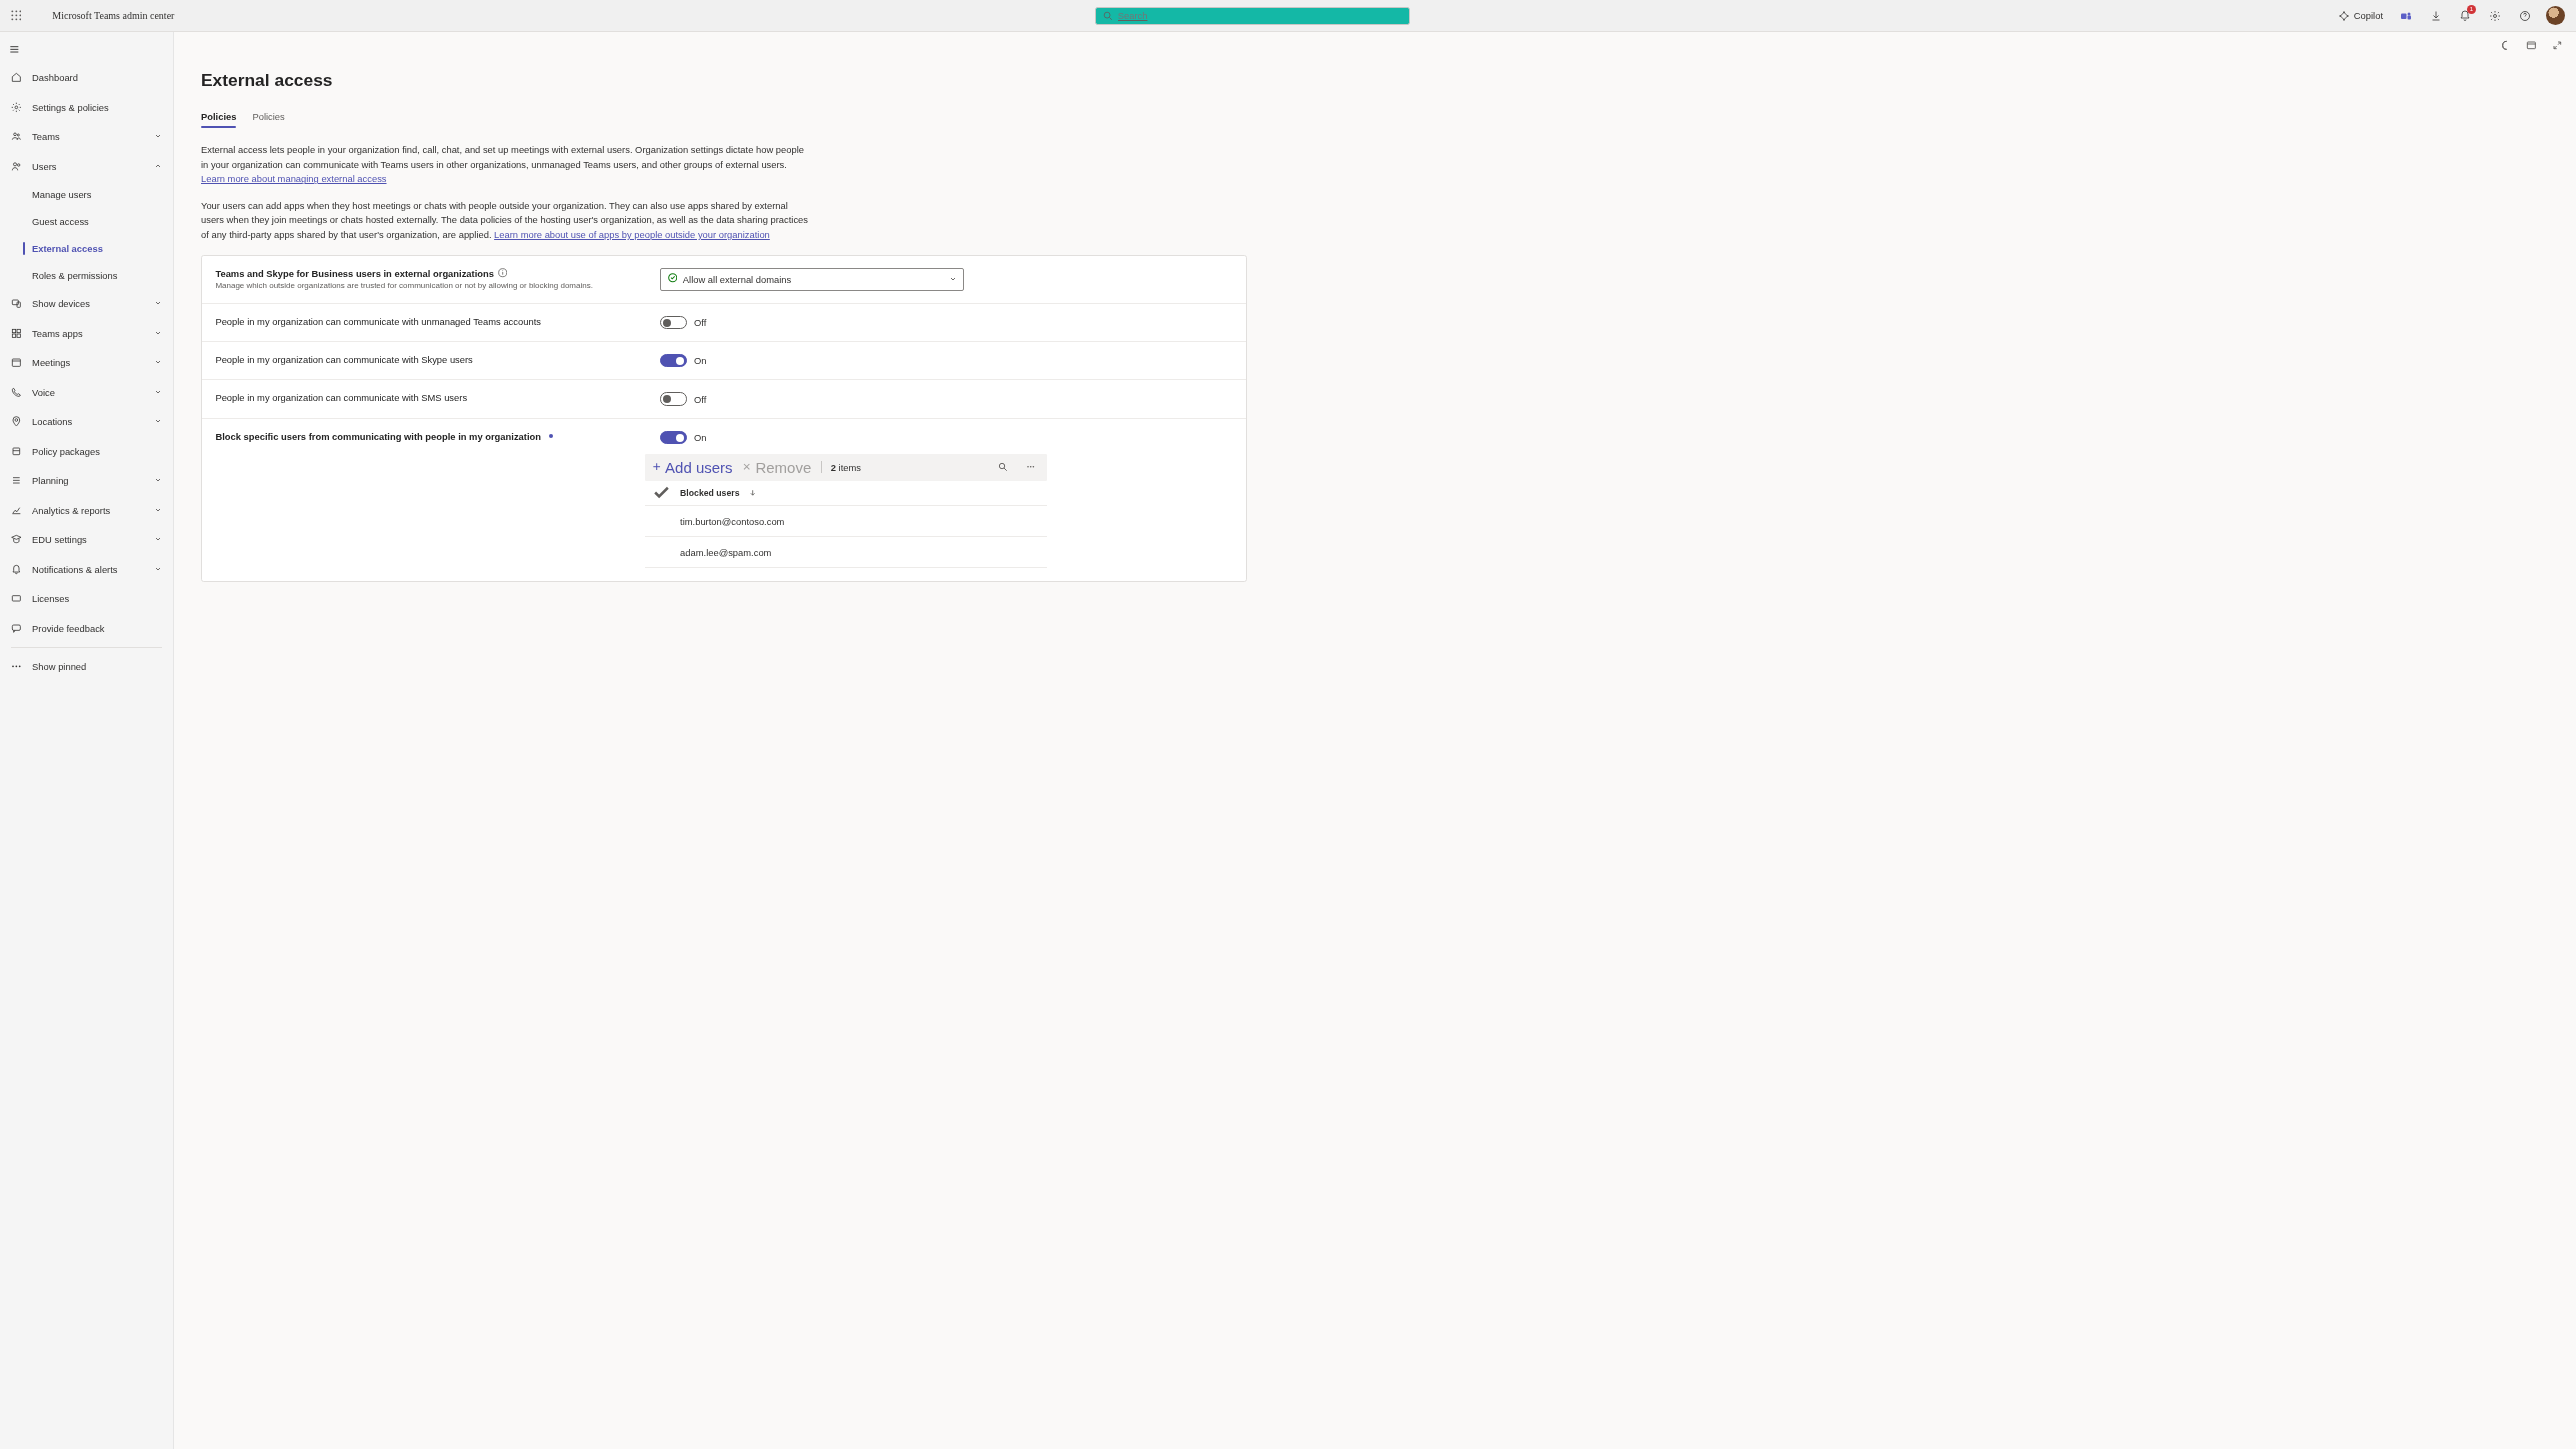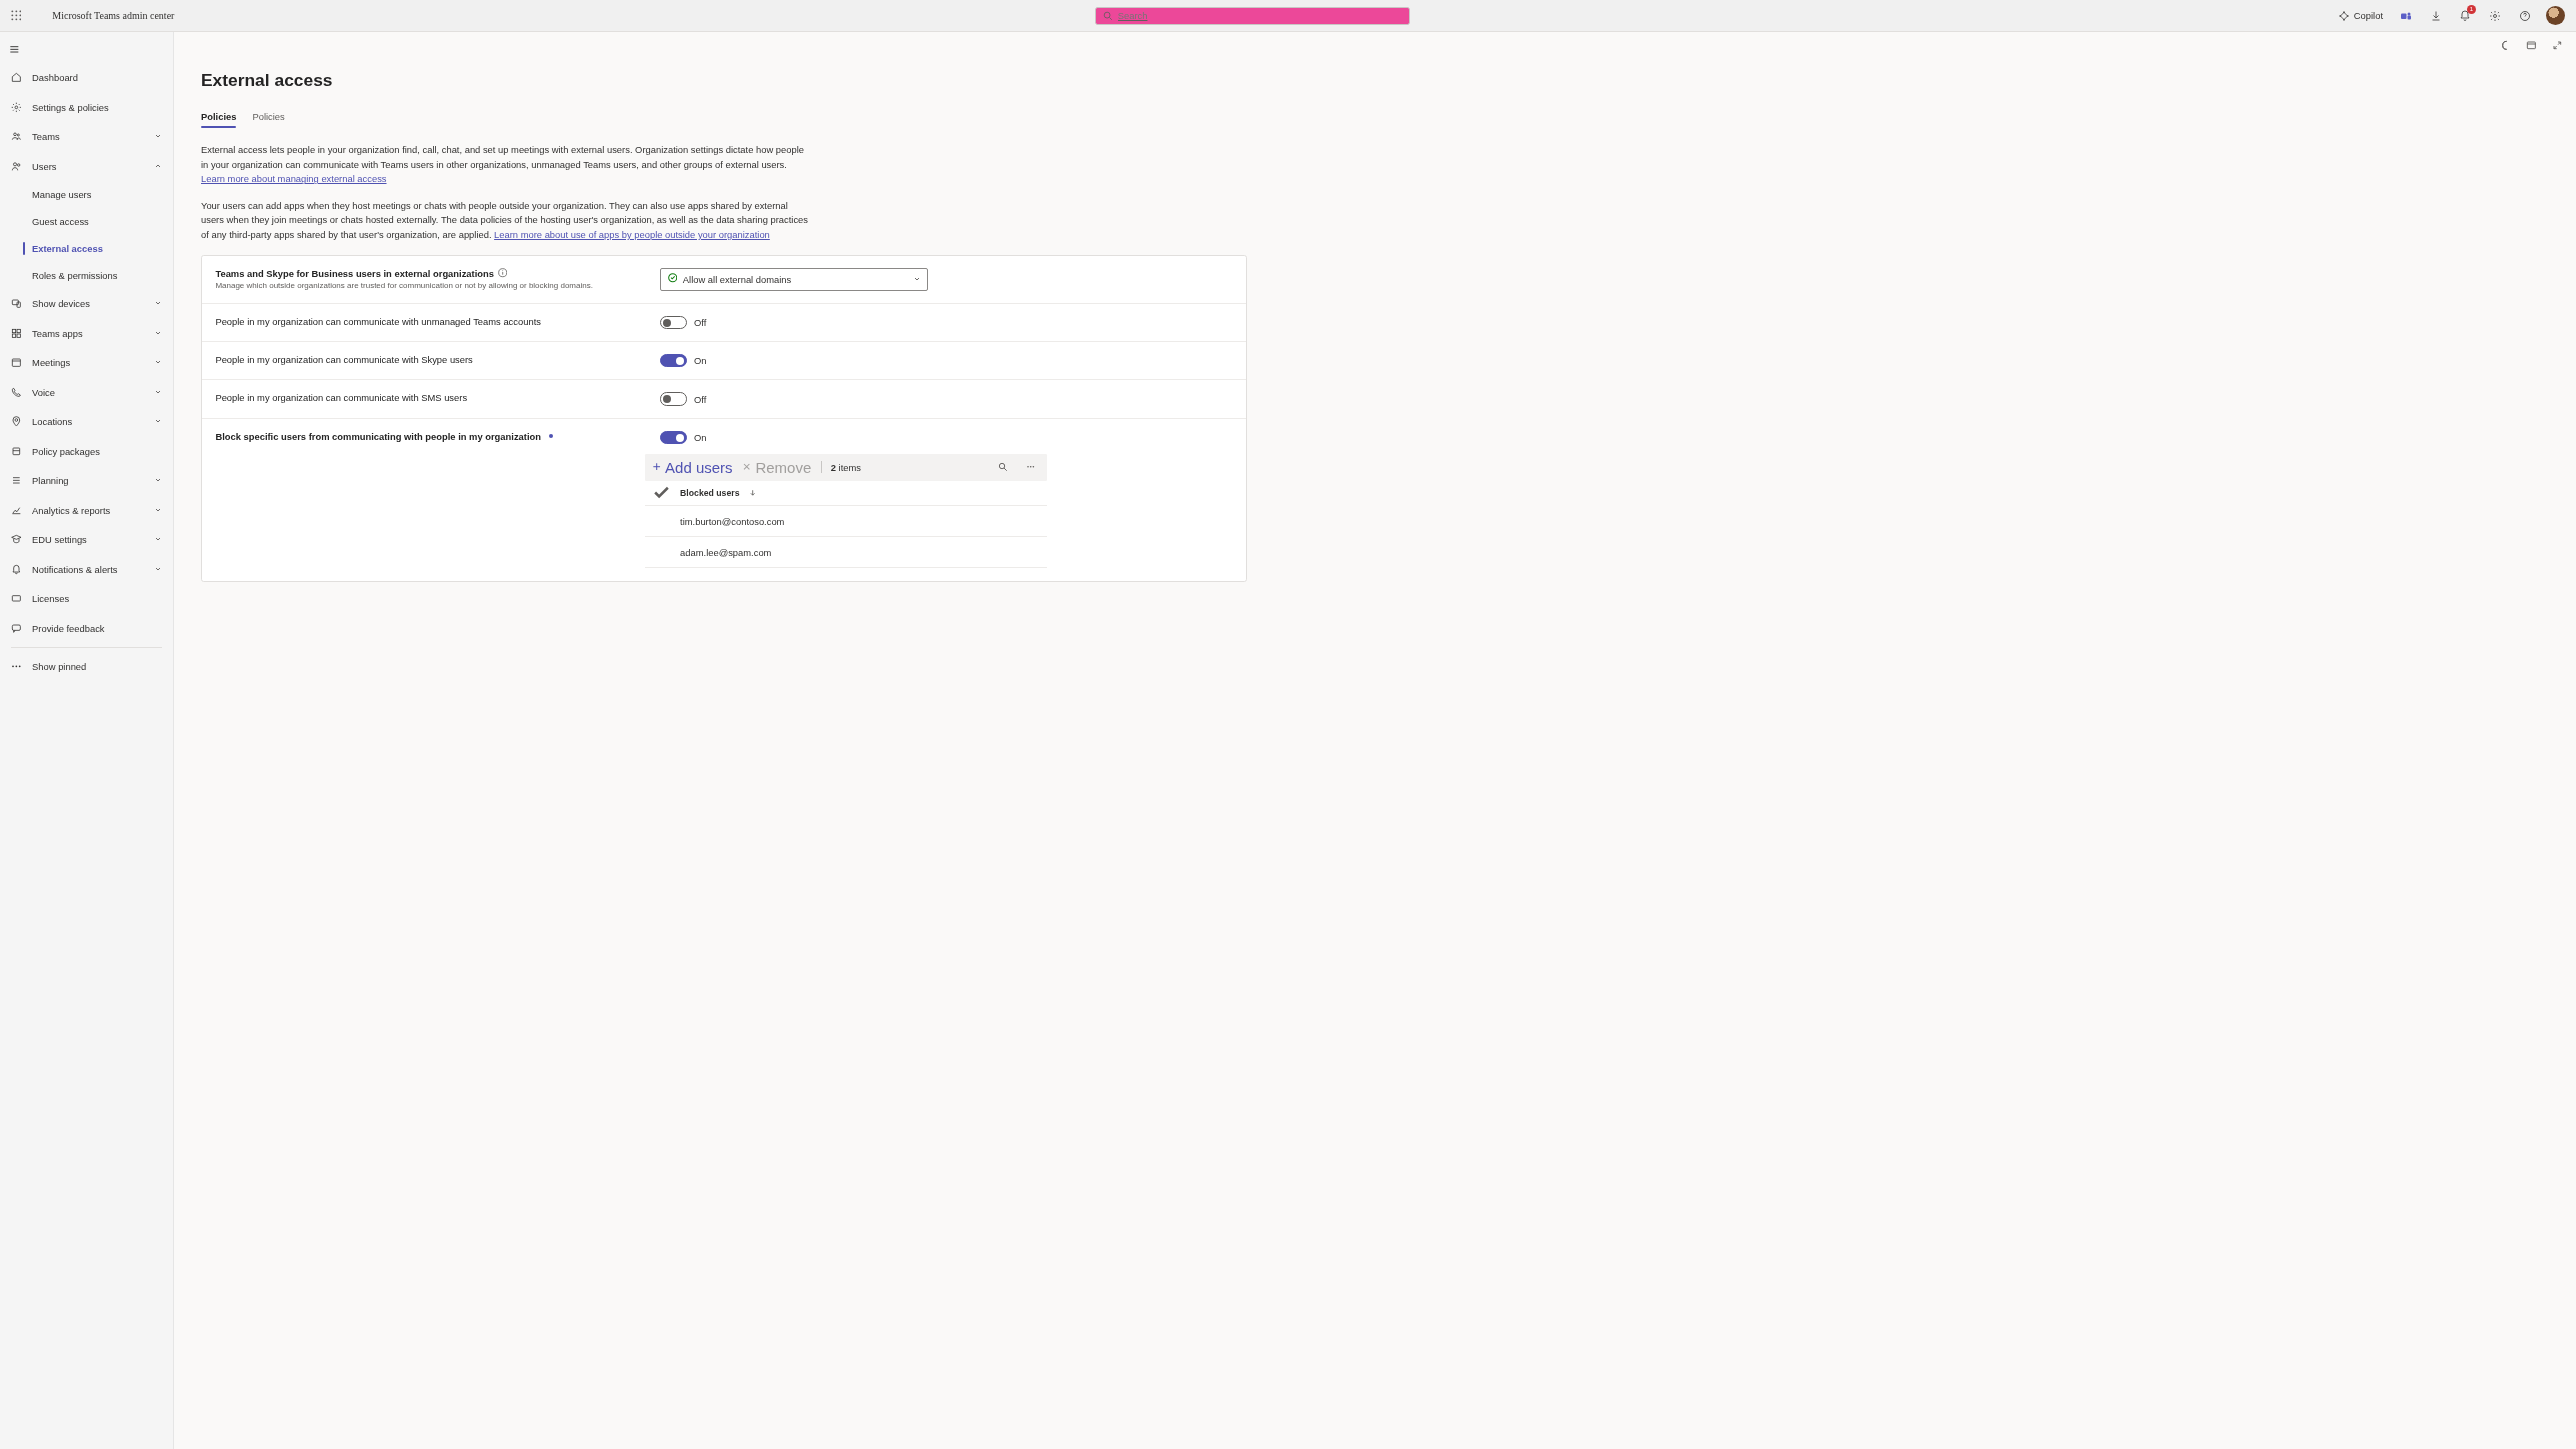--- a/index.html
+++ b/index.html
@@ -38,21 +38,21 @@
   .topbar .center {
     flex: 1;
     display: flex;
     justify-content: center;
   }
   .topbar .search {
     width: 315px;
     height: 18px;
     border: 0.7px solid #c8c6c4;
     border-radius: 2.7px;
-    background: #ec4899;
+    background: #14b8a6;
     display: flex;
     align-items: center;
     padding: 0 6.7px;
     color: #605e5c;
     text-decoration: underline;
   }
   .topbar .search svg { width: 9.4px; height: 9.4px; margin-right: 5.4px; }
   .topbar .search input {
     border: none; outline: none; flex: 1; font-size: 9.4px;
     color: #323130; background: transparent;
@@ -253,21 +253,21 @@
     color:#605e5c;
   }
   .change-dot {
     width: 4px; height: 4px; border-radius:50%;
     background:#4f52b2; display:inline-block;
     margin-left:4px; vertical-align: top;
   }
 
   
   .dropdown {
-    width: 268px;
+    width: 304px;
     height: 23px;
     border: 0.7px solid #8a8886;
     border-radius: 2px;
     display: flex;
     align-items: center;
     padding: 0 6.7px;
     background: #fff;
     cursor: pointer;
     gap: 5.4px;
   }

